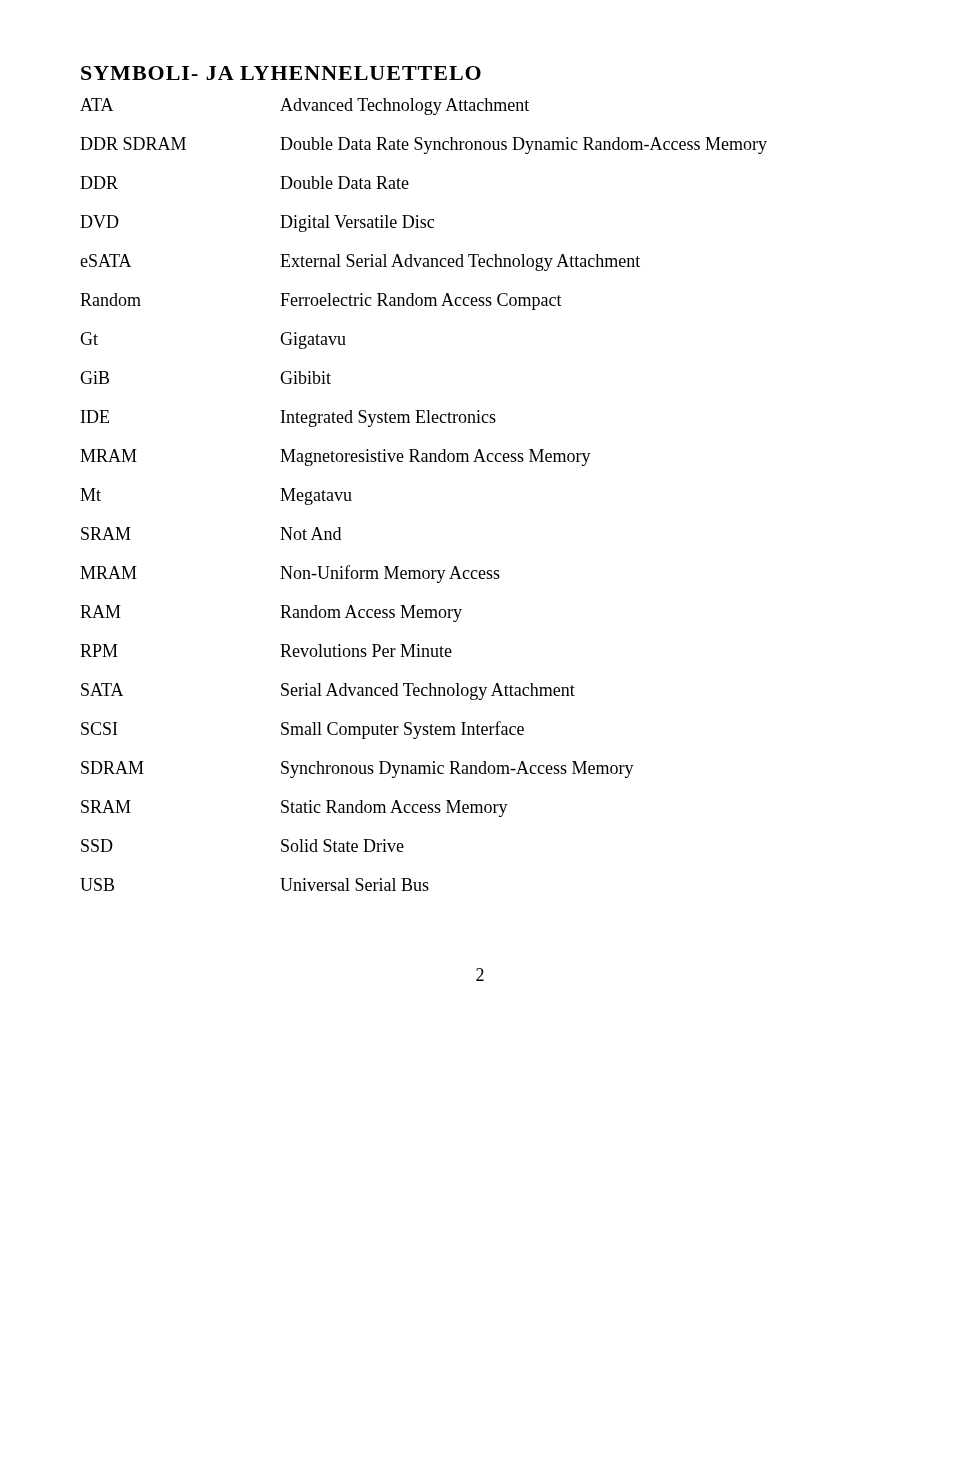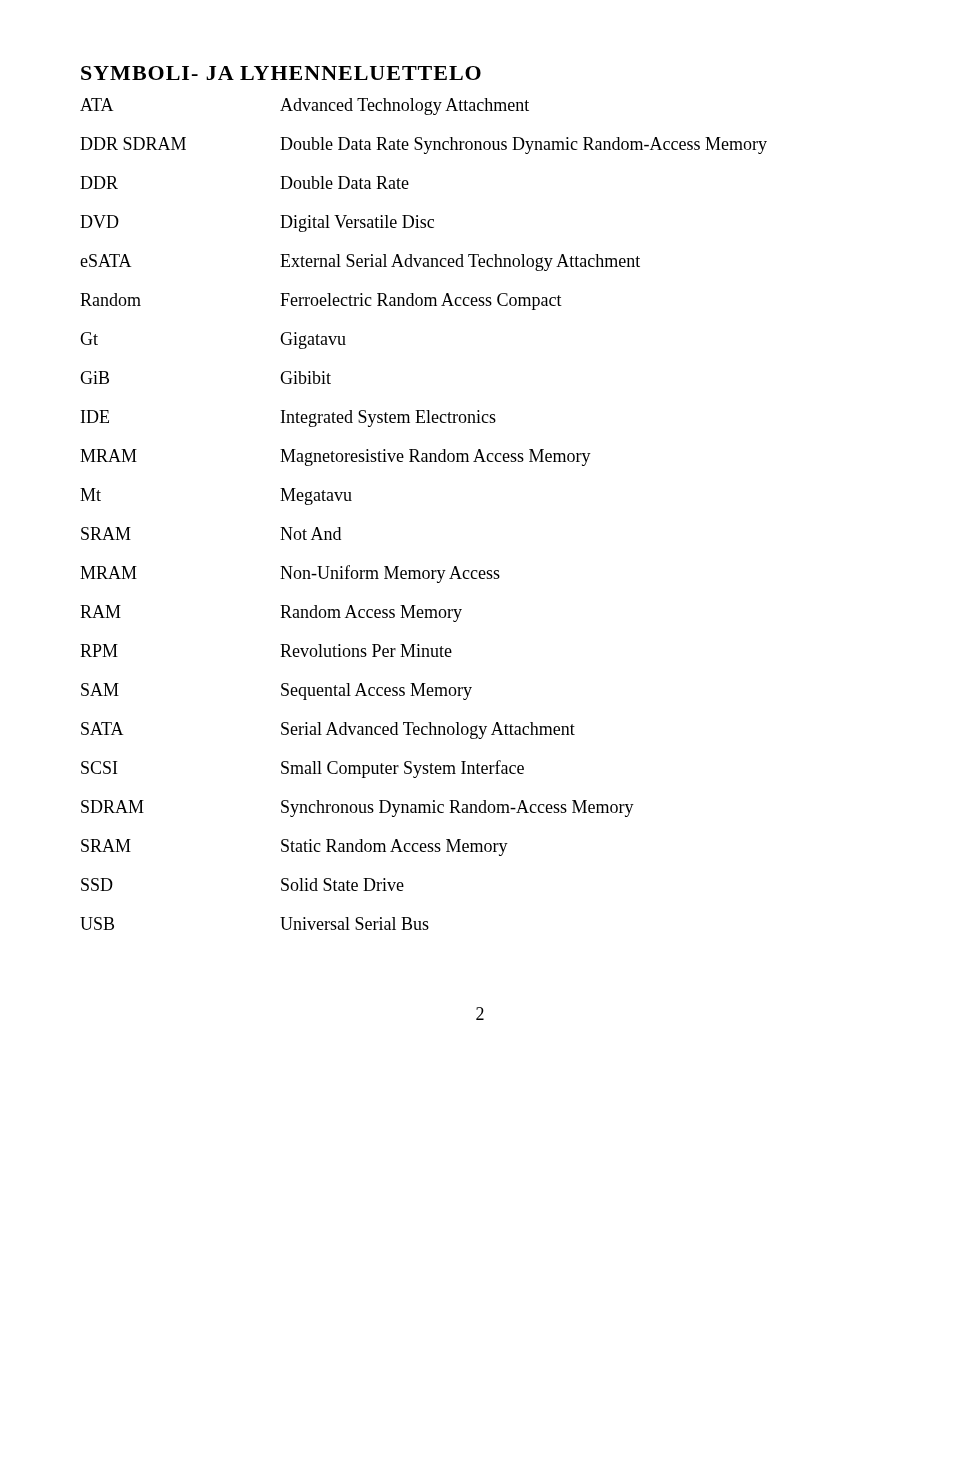--- a/index.html
+++ b/index.html
@@ -112,24 +112,20 @@
       </tr>
       <tr>
         <td>RAM</td>
         <td>Random Access Memory</td>
       </tr>
       <tr>
         <td>RPM</td>
         <td>Revolutions Per Minute</td>
       </tr>
       <tr>
-        <td>SAM</td>
-        <td>Sequental Access Memory</td>
-      </tr>
-      <tr>
         <td>SATA</td>
         <td>Serial Advanced Technology Attachment</td>
       </tr>
       <tr>
         <td>SCSI</td>
         <td>Small Computer System Interface</td>
       </tr>
       <tr>
         <td>SDRAM</td>
         <td>Synchronous Dynamic Random-Access Memory</td>

